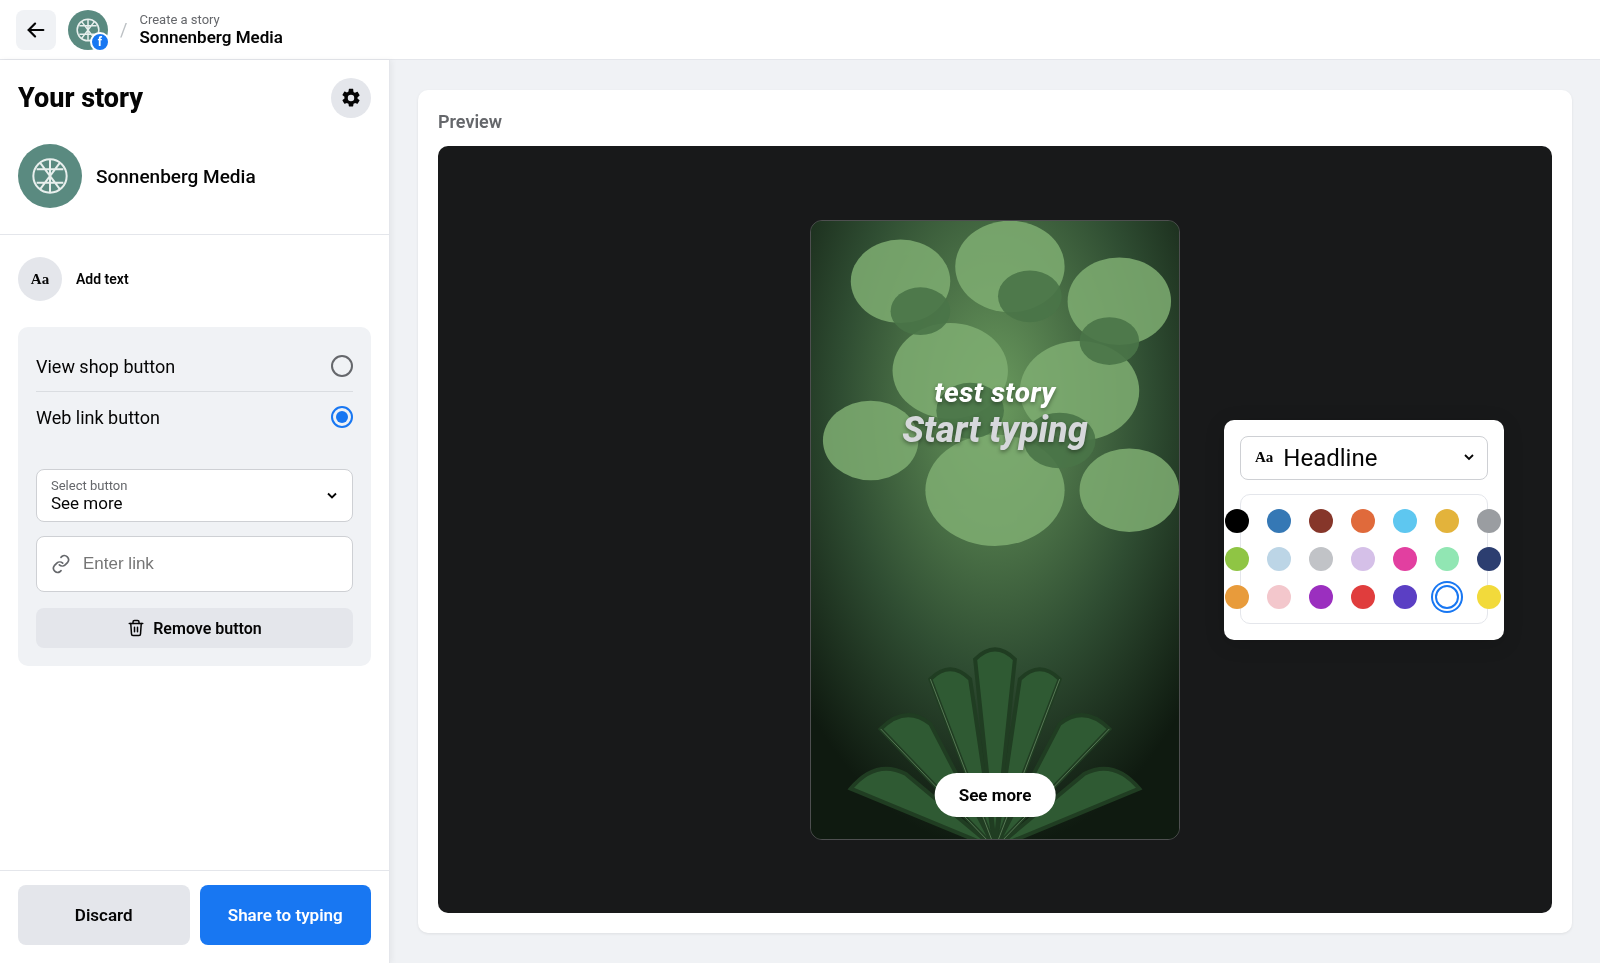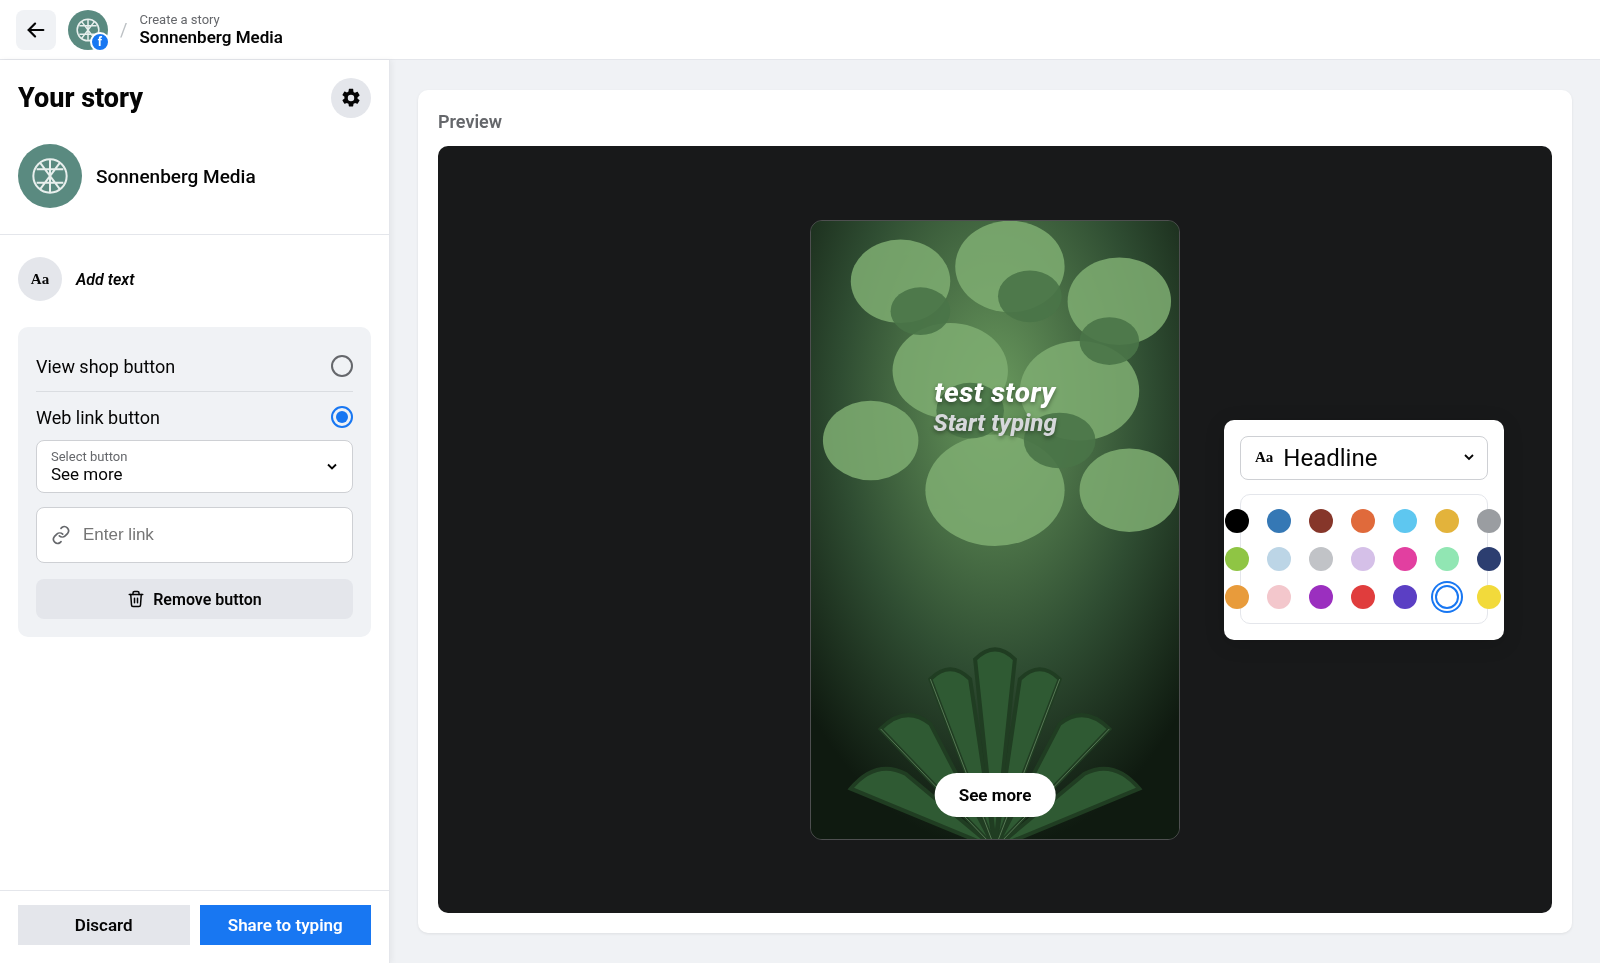--- a/index.html
+++ b/index.html
@@ -29,58 +29,58 @@
 .page-row { display: flex; align-items: center; gap: 14px; padding: 8px 18px 26px; }
 .page-avatar { width: 64px; height: 64px; border-radius: 50%; background: #5a8a80; display:flex; align-items:center; justify-content:center; }
 .page-name-lg { font-size: 19px; font-weight: 500; }
 
 .sep-line { height: 1px; background: #e4e6eb; margin: 0; }
 
 
 .addtext-row { display: flex; align-items: center; gap: 14px; padding: 22px 18px; cursor: pointer; }
 .icon-circle { width: 44px; height: 44px; border-radius: 50%; background: #e4e6eb; display: flex; align-items: center; justify-content: center; font-family: Georgia, serif; }
 .icon-circle .aa-label { font-size: 15px; font-weight: 600; }
-.addtext-label { font-size: 16px; font-weight: 600; font-style: italic; }
+.addtext-label { font-size: 14px; font-weight: 600; }
 
 
 .card { margin: 4px 18px 0; background: #f0f2f5; border-radius: 10px; padding: 18px 18px 18px; }
 .card-title { font-size: 18px; font-weight: 600; margin-bottom: 14px; }
 .opt-row { display: flex; align-items: center; justify-content: space-between; padding: 10px 0; gap: 30px; }
 .opt-label { font-size: 18px; }
 .radio { width: 22px; height: 22px; border-radius: 50%; border: 2px solid #65676b; position: relative; cursor: pointer; }
 .radio.selected { border-color: #1877f2; }
 .radio.selected::after { content: ""; position: absolute; top: 3px; left: 3px; right: 3px; bottom: 3px; border-radius: 50%; background: #1877f2; }
 .opt-divider { height: 1px; background: #dadde1; margin: 4px 0; }
 
-.field-box { background: #fff; border: 1px solid #ced0d4; border-radius: 8px; padding: 8px 14px; margin-top: 2px; position: relative; }
+.field-box { background: #fff; border: 1px solid #ced0d4; border-radius: 8px; padding: 8px 14px; margin-top: 31px; position: relative; }
 .field-box .fl-label { font-size: 13px; color: #65676b; }
 .field-box .fl-value { font-size: 17px; color: #050505; }
 .field-box .caret { position: absolute; right: 14px; top: 50%; transform: translateY(-50%); }
 
 .link-box { background: #fff; border: 1px solid #ced0d4; border-radius: 8px; padding: 0 14px; margin-top: 14px; display: flex; align-items: center; gap: 12px; height: 56px; }
 .link-box input { border: none; outline: none; font-size: 17px; flex: 1; color: #65676b; background: transparent; }
 
 .remove-btn { margin-top: 16px; width: 100%; height: 40px; background: #e4e6eb; border-radius: 8px; display: flex; align-items: center; justify-content: center; gap: 8px; font-size: 16px; font-weight: 600; cursor: pointer; }
 
 
 .side-footer { position: absolute; bottom: 0; left: 0; right: 0; padding: 14px 18px 18px; display: flex; gap: 10px; background: #fff; border-top: 1px solid #e4e6eb; }
-.btn { flex: 1; height: 40px; border-radius: 0; display: flex; align-items: center; justify-content: center; font-size: 17px; font-weight: 600; cursor: pointer; }
+.btn { flex: 1; height: 60px; border-radius: 8px; display: flex; align-items: center; justify-content: center; font-size: 17px; font-weight: 600; cursor: pointer; }
 .btn.secondary { background: #e4e6eb; color: #050505; }
 .btn.primary { background: #1877f2; color: #fff; }
 
 
 .preview-card { background: #fff; border-radius: 10px; padding: 21px 20px 20px; height: 100%; display:flex; flex-direction:column; box-shadow: 0 1px 3px rgba(0,0,0,0.08); }
 .preview-title { font-size: 18px; font-weight: 600; color: #65676b; margin-bottom: 14px; }
 .preview-stage { flex: 1; background: #18191a; border-radius: 10px; display: flex; align-items: center; justify-content: center; position: relative; }
 .story-frame { width: 370px; height: 620px; border-radius: 12px; border: 1px solid #4e4f50; overflow: hidden; position: relative; background: linear-gradient(180deg, #2a3d2b 0%, #1b2a1c 100%); display:flex; align-items:center; justify-content:center; }
 .plant-bg { position:absolute; inset:0; overflow:hidden; }
 .plant-bg svg { width:100%; height:100%; }
 .story-text { position: absolute; top: 155px; left: 0; right: 0; text-align: center; color: #fff; }
 .story-line1 { font-style: italic; font-weight: 800; font-size: 28px; letter-spacing: 0.5px; text-shadow: 0 2px 4px rgba(0,0,0,0.4); }
-.story-line2 { font-style: italic; font-weight: 800; font-size: 24px; color: #d6d8db; text-shadow: 0 2px 4px rgba(0,0,0,0.4); }
+.story-line2 { font-style: italic; font-weight: 800; font-size: 36px; color: #d6d8db; text-shadow: 0 2px 4px rgba(0,0,0,0.4); }
 .see-more-pill { position: absolute; bottom: 22px; left: 50%; transform: translateX(-50%); background: #fff; border-radius: 22px; padding: 12px 24px; font-size: 17px; font-weight: 700; color: #050505; }
 
 
 .text-panel { position: absolute; right: 48px; top: 50%; transform: translateY(-50%); width: 280px; background: #fff; border-radius: 10px; box-shadow: 0 4px 20px rgba(0,0,0,0.15); padding: 16px; }
 .font-select { border: 1px solid #ced0d4; border-radius: 8px; height: 44px; display: flex; align-items: center; padding: 0 14px; gap: 10px; position: relative; cursor: pointer; }
 .font-select .fs-text { font-size: 24px; }
 .font-select .caret { position: absolute; right: 12px; }
 .swatch-box { border: 1px solid #e4e6eb; border-radius: 10px; margin-top: 14px; padding: 14px 12px; }
 .swatch-grid { display: grid; grid-template-columns: repeat(7, 26px); gap: 14px 16px; justify-content: center; }
 .swatch { width: 24px; height: 24px; border-radius: 50%; cursor: pointer; }

